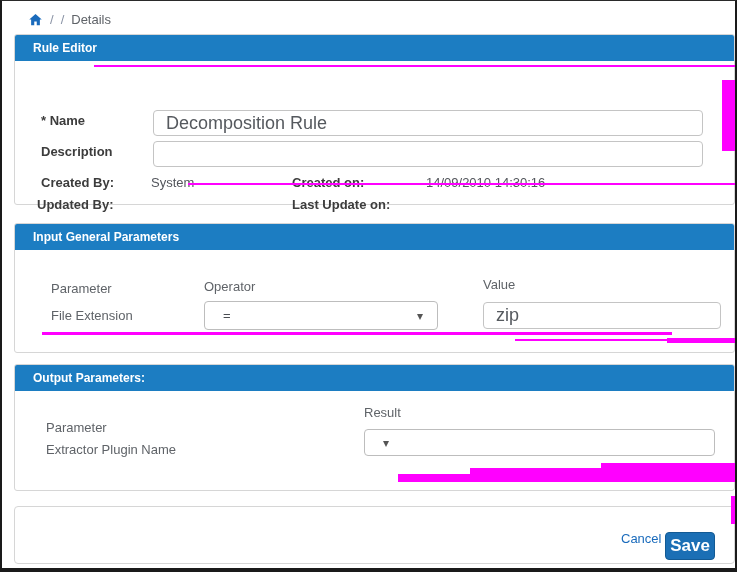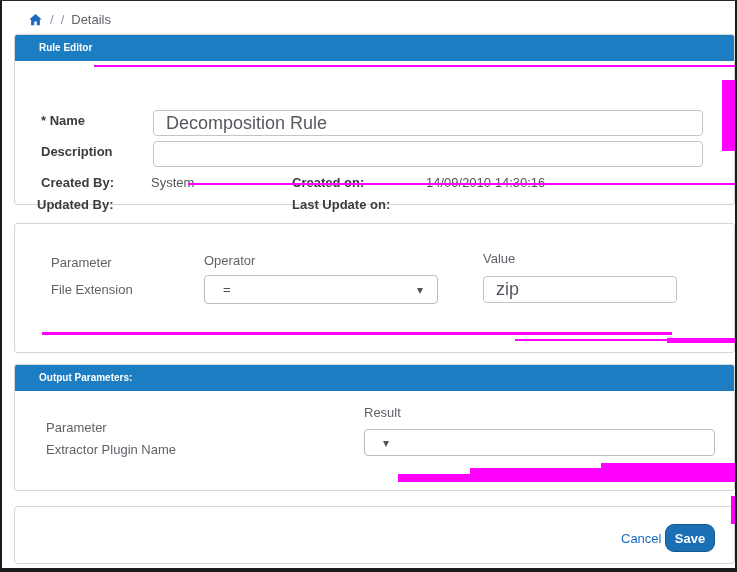--- a/index.html
+++ b/index.html
@@ -28,22 +28,22 @@
   .card{
     position:absolute;left:12px;width:721px;
     box-sizing:border-box;
     background:#fff;
     border:1px solid #d6d6d6;
     border-radius:3px;
   }
   .card-header{
     height:26px;line-height:26px;
     background:#1c7dc2;color:#fff;
-    font-weight:bold;font-size:10px;
-    padding-left:24px;
+    font-weight:bold;font-size:12px;
+    padding-left:18px;
     border-radius:2px 2px 0 0;
   }
   .card-body{position:relative;}
 
   .lbl-b{position:absolute;font-weight:bold;color:#3c3c3c;white-space:nowrap;}
   .lbl-r{position:absolute;color:#5f6368;white-space:nowrap;}
   .val-r{position:absolute;color:#53565c;white-space:nowrap;}
 
   .txt-input{
     position:absolute;
@@ -63,25 +63,26 @@
     cursor:pointer;
   }
   .select .sel-text{flex:1;font-size:13px;}
   .select .caret{color:#555;font-size:12px;line-height:1;}
 
   
   .cancel-link{position:absolute;color:#1a6bbc;font-size:13px;cursor:pointer;}
   .save-btn{
     position:absolute;
     box-sizing:border-box;
-    background:#1b6fb5;border:1px solid #135a94;border-radius:9px;
-    color:#fff;font-weight:bold;font-size:13px;
+    background:#1b6fb5;border:1px solid #135a94;border-radius:4px;
+    color:#fff;font-weight:bold;font-size:17px;
     font-family:"Liberation Sans", sans-serif;
     display:flex;align-items:center;justify-content:center;
     cursor:pointer;
+    margin-top:8px;
   }
 
   
   .mg{position:absolute;background:#ff00ff;}
 </style>
 </head>
 <body>
 
 <div id="app">
 
@@ -109,33 +110,34 @@
       <span class="lbl-b" style="left:277px;top:114px;">Created on:</span>
       <span class="val-r" style="left:411px;top:114px;">14/09/2010 14:30:16</span>
       <span class="lbl-b" style="left:22px;top:136px;">Updated By:</span>
       <span class="val-r" style="left:136px;top:136px;"></span>
       <span class="lbl-b" style="left:277px;top:136px;">Last Update on:</span>
       <span class="val-r" style="left:411px;top:136px;"></span>
     </div>
   </div>
 
   <div class="card" style="top:222px;height:130px;">
+    <div class="card-header">Input General Parameters</div>
     <div class="card-body" style="height:103px;">
       <span class="lbl-r" style="left:36px;top:31px;">Parameter</span>
       <span class="lbl-r" style="left:189px;top:29px;">Operator</span>
       <span class="lbl-r" style="left:468px;top:27px;">Value</span>
 
       <span class="lbl-r" style="left:36px;top:58px;">File Extension</span>
 
       <div class="select" style="left:189px;top:51px;width:234px;height:29px;">
         <span class="sel-text">=</span>
         <span class="caret">▾</span>
       </div>
 
-      <input class="txt-input" style="left: 468px; top: 52px; width: 194px; height: 27px;" type="text" value="zip">
+      <input class="txt-input" style="left: 468px; top: 52px; width: 238px; height: 27px;" type="text" value="zip">
     </div>
   </div>
 
   <div class="card" style="top:363px;height:127px;">
     <div class="card-header">Output Parameters:</div>
     <div class="card-body" style="height:100px;">
       <span class="lbl-r" style="left:349px;top:14px;">Result</span>
       <span class="lbl-r" style="left:31px;top:29px;">Parameter</span>
       <span class="lbl-r" style="left:31px;top:51px;">Extractor Plugin Name</span>
 

